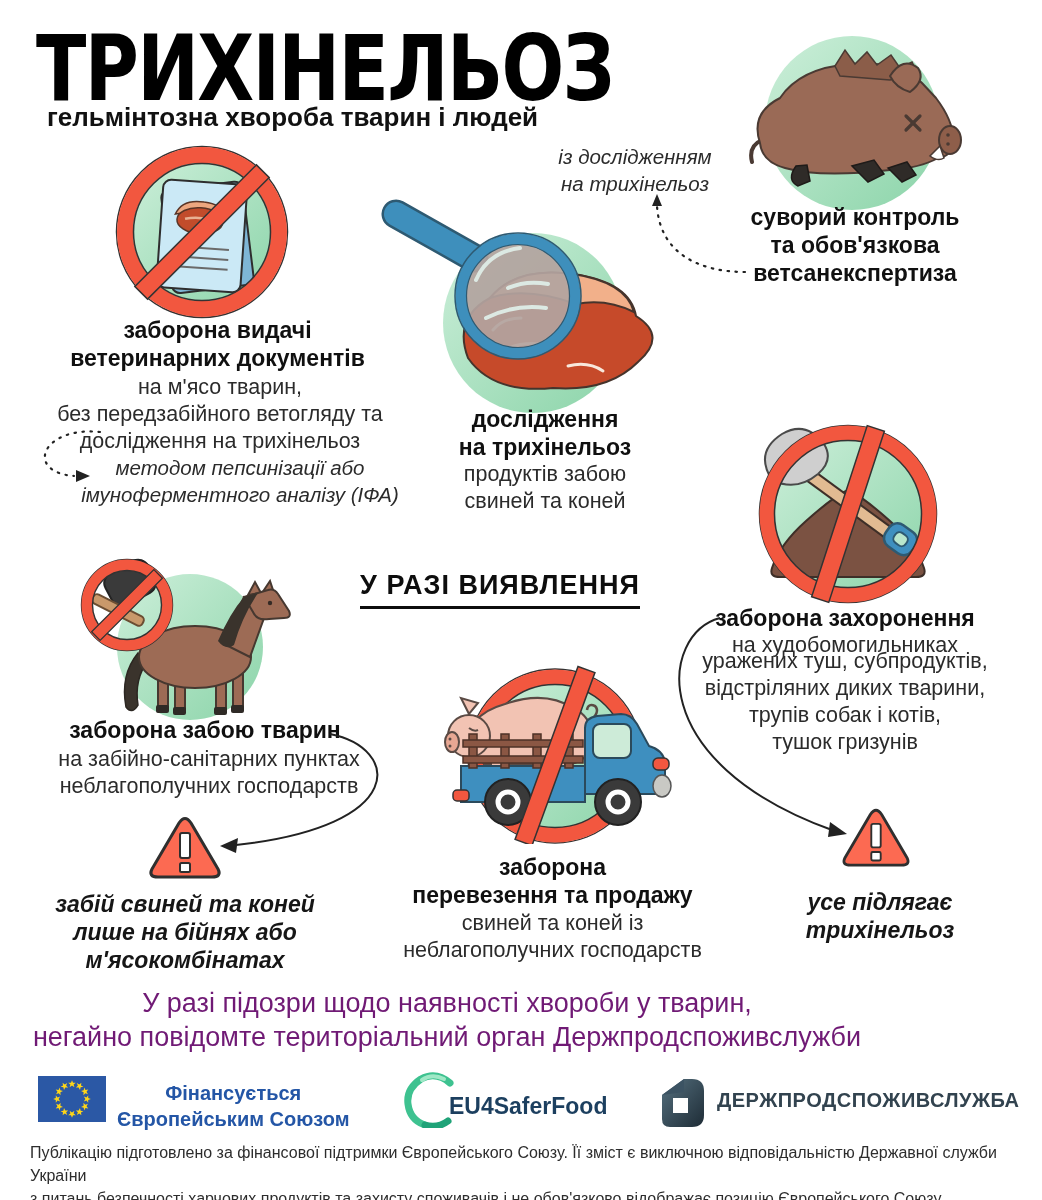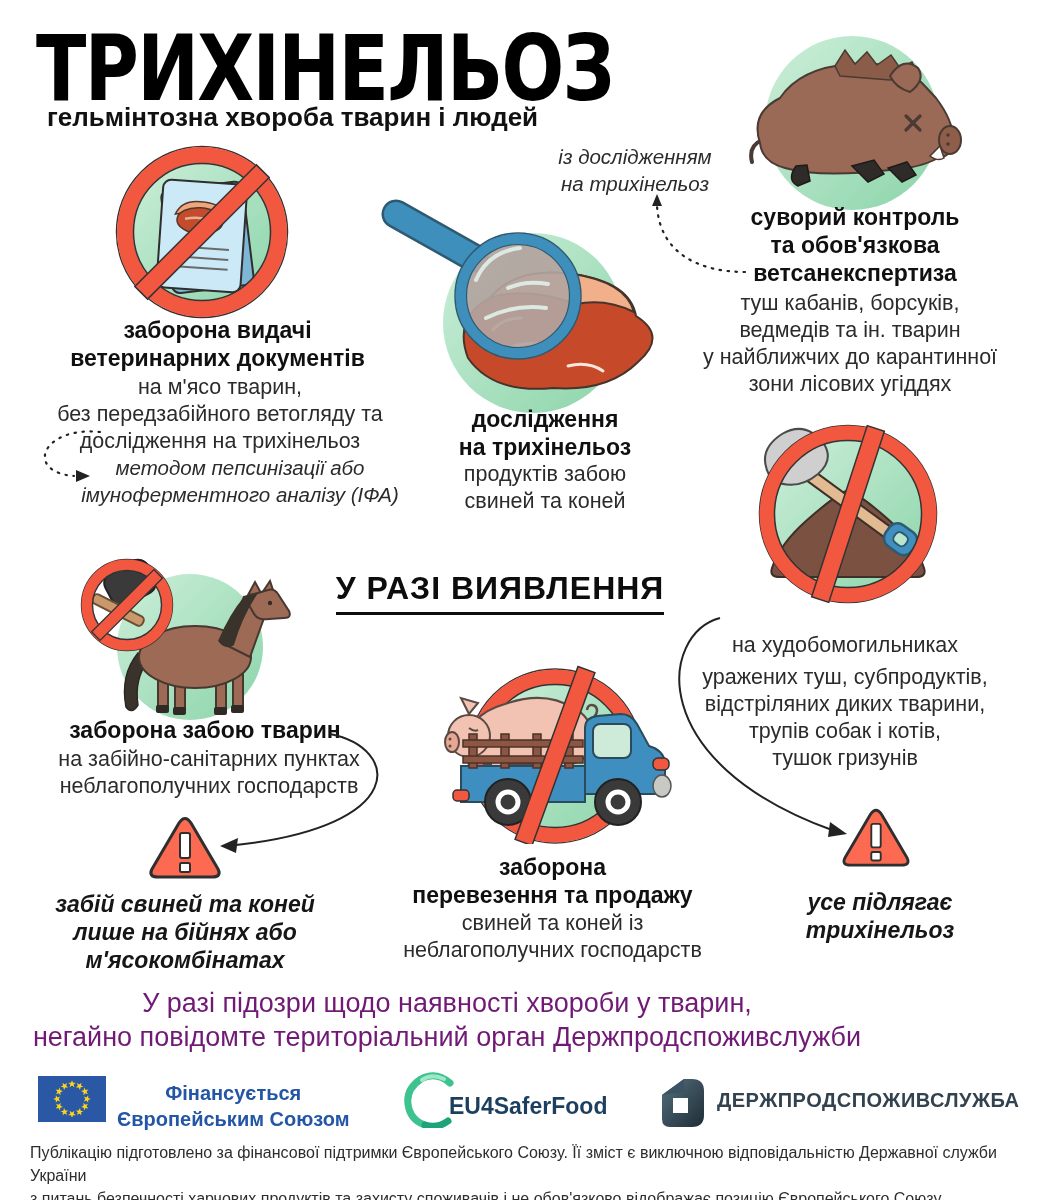--- a/index.html
+++ b/index.html
@@ -7,21 +7,21 @@
           font-family:"Liberation Sans",sans-serif;color:#1f1f1f;}
   .t{position:absolute;text-align:center;}
   .ln{white-space:nowrap;text-align:center;}
   .body21{font-size:21.5px;line-height:27px;color:#2b2b2b;}
   .head23{font-size:23px;line-height:28px;font-weight:bold;color:#101010;}
   #title{position:absolute;left:36px;top:16px;font-size:90px;font-weight:bold;
          font-family:"DejaVu Sans",sans-serif;color:#000;letter-spacing:-2px;
          transform:scaleX(.82);transform-origin:left top;white-space:nowrap;}
   #subtitle{position:absolute;left:47px;top:102px;font-size:26px;font-weight:bold;color:#111;white-space:nowrap;}
   #detect-head{position:absolute;left:300px;top:570px;width:400px;text-align:center;}
-  #detect-head span{display:inline-block;font-size:32px;font-weight:bold;letter-spacing:1px;color:#0d0d0d;
+  #detect-head span{display:inline-block;font-size:27px;font-weight:bold;letter-spacing:1px;color:#0d0d0d;
          border-bottom:3px solid #0d0d0d;padding-bottom:5px;white-space:nowrap;}
   #cta{position:absolute;left:0;top:986px;width:894px;text-align:center;font-weight:normal;
        font-size:27px;line-height:34px;color:#701a75;}
   .warn-it{font-size:23px;line-height:28px;font-weight:bold;font-style:italic;color:#161616;}
   .note-it{font-size:20.5px;line-height:27px;font-style:italic;color:#2b2b2b;}
   #disclaimer{position:absolute;left:30px;top:1141px;width:990px;font-size:16px;line-height:23px;color:#2d2d2d;text-align:left;}
   .eu-txt{position:absolute;left:117px;top:1080px;font-size:20px;line-height:26px;font-weight:bold;color:#2456A6;text-align:left;}
   #eu4sf-txt{position:absolute;left:449px;top:1093px;font-size:23px;font-weight:bold;color:#1C3F5F;white-space:nowrap;}
   #dpss-txt{position:absolute;left:717px;top:1089px;font-size:20px;font-weight:bold;letter-spacing:.5px;color:#32434F;white-space:nowrap;}
   svg{position:absolute;display:block;}
@@ -64,26 +64,20 @@
     <div class="ln">на трихінельоз</div>
   </div>
   <svg style="left:630px;top:192px" width="130" height="95" viewBox="0 0 130 95">
     <path d="M115,80 C70,80 30,62 27,14" stroke="#222" stroke-width="2.2" fill="none" stroke-linecap="round" stroke-dasharray="1.5 6.5"></path>
     <path d="M27,2 L22,14 L32,14 Z" fill="#222"></path>
   </svg>
   <div class="t" style="left:715px;top:203px;width:280px">
     <div class="head23 ln">суворий контроль</div>
     <div class="head23 ln">та обов'язкова</div>
     <div class="head23 ln">ветсанекспертиза</div>
-  </div>
-  <div class="t body21" style="left:680px;top:290px;width:340px">
-    <div class="ln">туш кабанів, борсуків,</div>
-    <div class="ln">ведмедів та ін. тварин</div>
-    <div class="ln">у найближчих до карантинної</div>
-    <div class="ln">зони лісових угіддях</div>
   </div>
 
   <svg style="left:112px;top:142px" width="180" height="180" viewBox="0 0 180 180">
     <defs>
         <linearGradient id="gg1" x1="0" y1="0" x2="1" y2="1">
           <stop offset="0" stop-color="#CDEFDA"></stop>
           <stop offset="1" stop-color="#8BD4A9"></stop>
         </linearGradient>
       </defs>
     <circle cx="90" cy="90" r="73" fill="url(#gg1)"></circle>
@@ -297,24 +291,27 @@
 
   <div class="t" style="left:395px;top:853px;width:315px">
     <div class="head23 ln">заборона</div>
     <div class="head23 ln">перевезення та продажу</div>
   </div>
   <div class="t body21" style="left:380px;top:910px;width:345px">
     <div class="ln">свиней та коней із</div>
     <div class="ln">неблагополучних господарств</div>
   </div>
 
+  <div class="t" style="left:695px;top:604px;width:300px">
+    <div class="head23 ln">заборона захоронення</div>
+  </div>
   <div class="t body21" style="left:695px;top:632px;width:300px">
     <div class="ln">на худобомогильниках</div>
   </div>
-  <div class="t body21" style="left:680px;top:664px;width:330px">
+  <div class="t body21" style="left:680px;top:648px;width:330px">
     <div class="ln">уражених туш, субпродуктів,</div>
     <div class="ln">відстріляних диких тварини,</div>
     <div class="ln">трупів собак і котів,</div>
     <div class="ln">тушок гризунів</div>
   </div>
   <svg style="left:640px;top:612px" width="225" height="235" viewBox="0 0 225 235">
     <path d="M80,6 C20,22 4,150 192,218" stroke="#222" stroke-width="2" fill="none"></path>
     <path d="M207,222 L190,210 L188,225 Z" fill="#222"></path>
   </svg>
   <svg style="left:841px;top:806px" width="70" height="62" viewBox="0 0 74 66">

